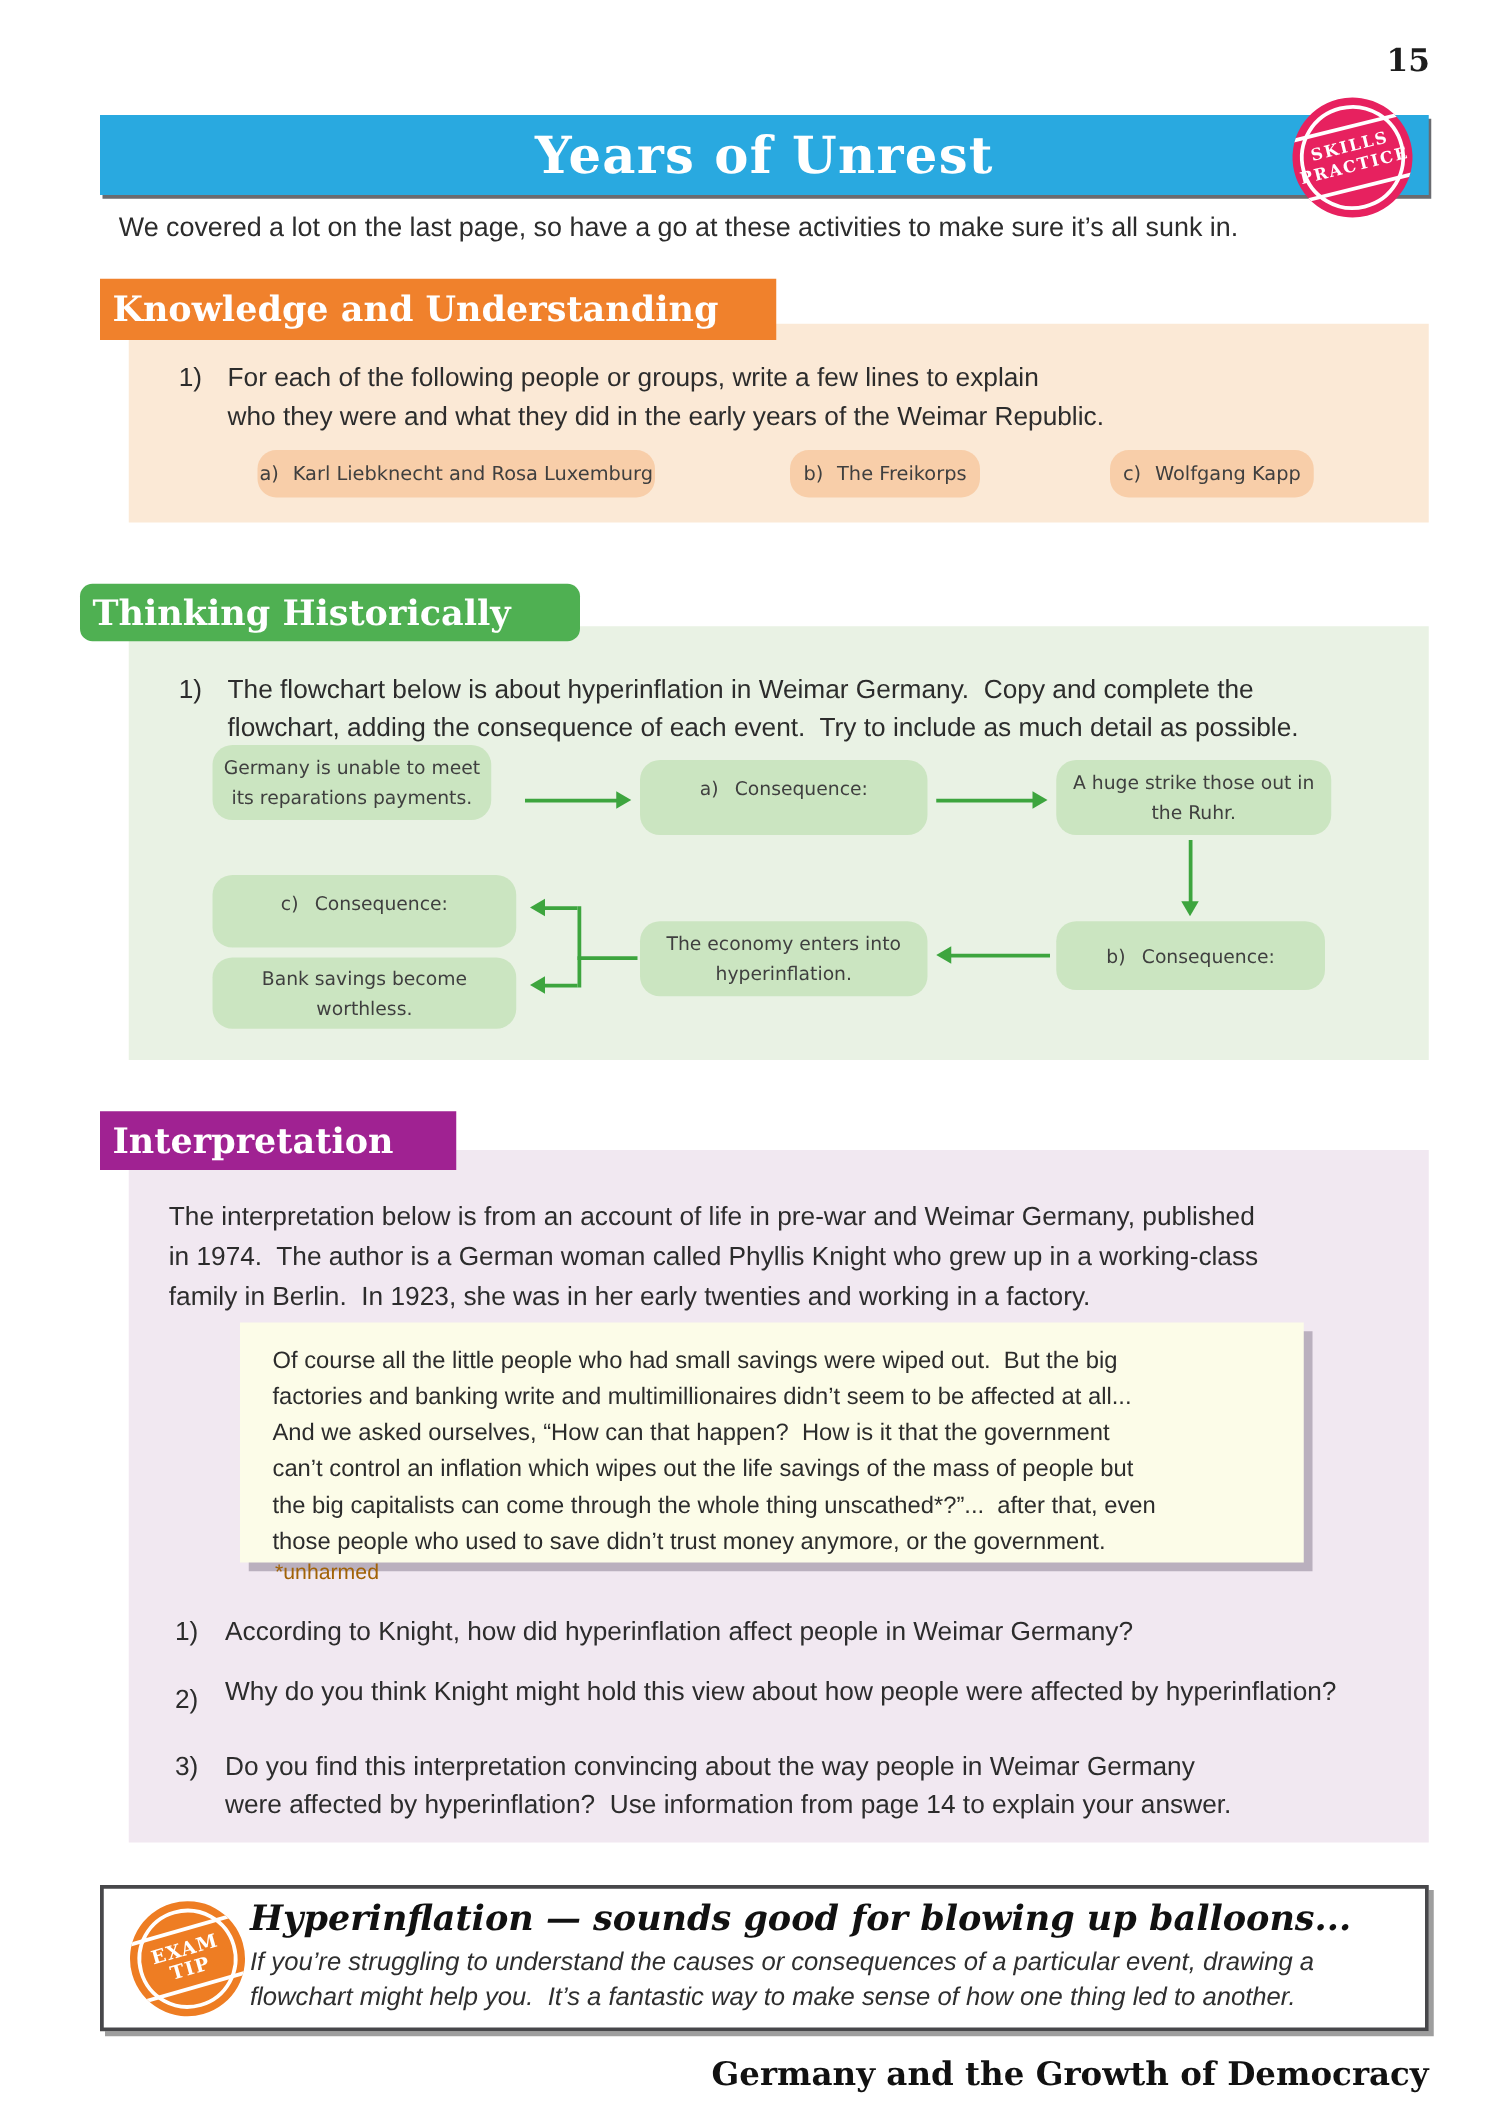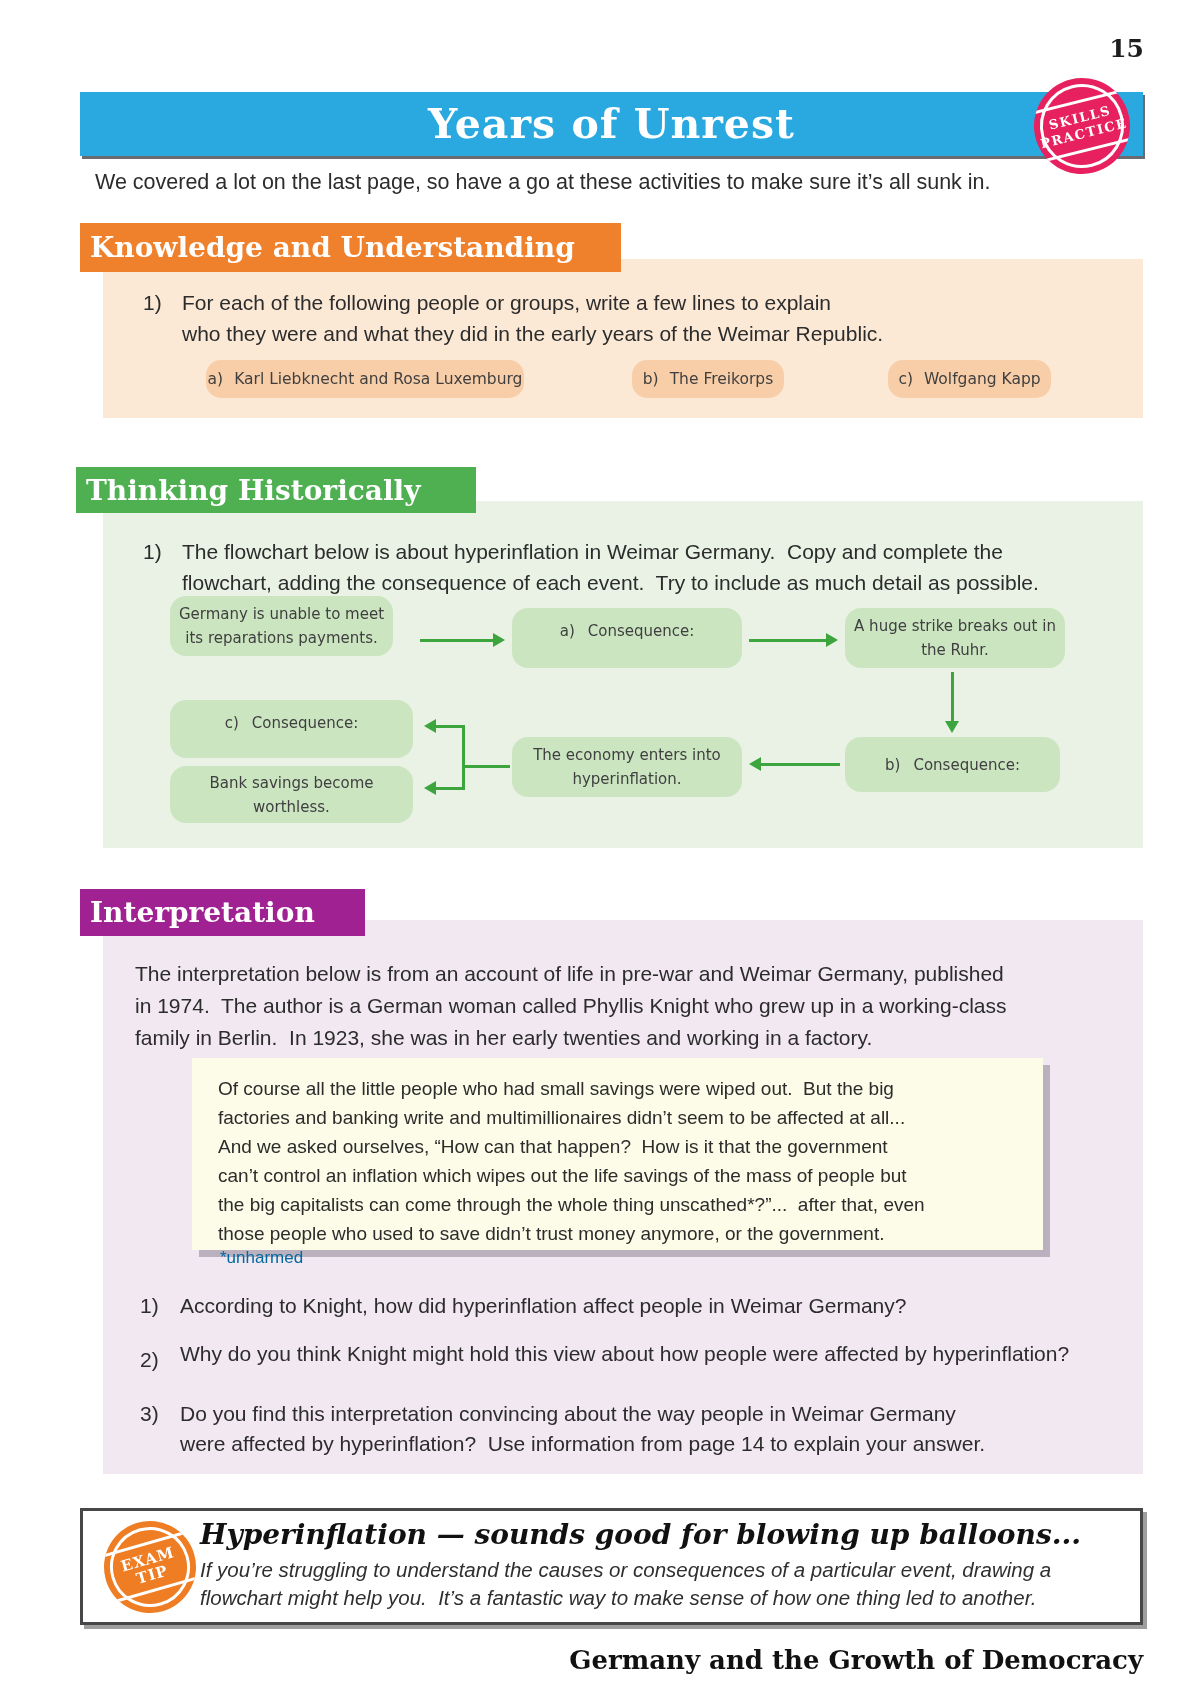--- a/index.html
+++ b/index.html
@@ -20,21 +20,21 @@
   .stamp .ring { position:absolute; inset:6px; border:3px solid #fff; border-radius:50%; }
   .stamp .stripe { position:absolute; left:-12%; width:124%; height:3px; background:#fff; }
   .stamp .s-top { top:23%; } .stamp .s-bottom { bottom:23%; }
   .stamp .stxt { color:#fff; font-size:13px; letter-spacing:1.5px; line-height:16px; z-index:2; }
   .skills-stamp { left:1034px; top:78px; width:96px; height:96px; background:#E7215F; transform:rotate(-14deg); }
   .exam-stamp { left:104px; top:1521px; width:92px; height:92px; background:#EE7D23; transform:rotate(-16deg); }
   .exam-stamp .stxt { font-size:15px; letter-spacing:1px; }
 
   .sec-header { color:#ffffff; font-size:28px; padding-left:10px; display:flex; align-items:center; z-index:3; }
   .kh { left:80px; top:223px; width:531px; height:49px; background:#F0812C; }
-  .thh { left:76px; top:467px; width:390px; height:46px; background:#4FB052; }
+  .thh { left:64px; top:467px; width:390px; height:46px; background:#4FB052;border-radius:10px; }
   .ih { left:80px; top:889px; width:275px; height:47px; background:#A02292; }
 
   .peach  { left:103px; top:259px; width:1040px; height:159px; background:#FBE9D6; }
   .greenp { left:103px; top:501px; width:1040px; height:347px; background:#E9F2E4; }
   .lav    { left:103px; top:920px; width:1040px; height:554px; background:#F1E8F1; }
 
   .qnum, .qline { font-size:21px; color:#2c2c2c; }
   .qline { white-space:pre; }
   .intro { left:95px; top:170px; font-size:21.5px; white-space:pre; }
 
@@ -47,21 +47,21 @@
   .fbox.topal { align-items:flex-start; justify-content:center; padding-top:11px; box-sizing:border-box; }
 
   .hline, .harrow { height:3px; background:#3DA53E; }
   .vline, .varrow { width:3px;  background:#3DA53E; }
   .harrow.right::after { content:""; position:absolute; right:-11px; top:-6px; border-left:12px solid #3DA53E; border-top:7px solid transparent; border-bottom:7px solid transparent; }
   .harrow.left::before { content:""; position:absolute; left:-11px; top:-6px; border-right:12px solid #3DA53E; border-top:7px solid transparent; border-bottom:7px solid transparent; }
   .varrow.down::after  { content:""; position:absolute; bottom:-11px; left:-6px; border-top:12px solid #3DA53E; border-left:7px solid transparent; border-right:7px solid transparent; }
 
   .quote-box { left:192px; top:1058px; width:851px; height:192px; background:#FCFCE8; box-shadow:7px 7px 0 rgba(141,130,148,0.55); padding:16px 0 0 26px; box-sizing:border-box; }
   .qt { font-size:19px; line-height:29px; white-space:pre; color:#2c2c2c; }
-  .footnote { left:220px; top:1248px; font-size:17px; color:#0369a1; }
+  .footnote { left:220px; top:1248px; font-size:17px; color:#a16207; }
 
   .ipara div { font-size:21px; line-height:32px; white-space:pre; }
 
   .examtip { left:80px; top:1508px; width:1063px; height:117px; background:#ffffff; border:3px solid #47474a; box-sizing:border-box; box-shadow:4px 4px 0 #9e9e9e; }
   .examtitle { left:200px; top:1518px; font-size:28px; font-style:italic; color:#111; white-space:pre; }
   .exambody div { font-size:20.5px; line-height:28px; font-style:italic; white-space:pre; color:#2f2f2f; }
 
   .footer { top:1645px; right:57px; font-size:26px; color:#111; }
 </style>
 </head>
@@ -112,21 +112,21 @@
 
   <div class="abs fbox hand" style="left:170px; top:596px; width:223px; height:60px;">
     <div>Germany is unable to meet</div>
     <div>its reparations payments.</div>
   </div>
   <div class="abs fbox lrow topal hand" style="left:512px; top:608px; width:230px; height:60px;">
     <span>a)</span>
     <span>Consequence:</span>
   </div>
   <div class="abs fbox hand" style="left:845px; top:608px; width:220px; height:60px;">
-    <div>A huge strike breaks out in</div>
+    <div>A huge strike those out in</div>
     <div>the Ruhr.</div>
   </div>
   <div class="abs fbox lrow topal hand" style="left:170px; top:700px; width:243px; height:58px;">
     <span>c)</span>
     <span>Consequence:</span>
   </div>
   <div class="abs fbox lrow hand" style="left:845px; top:737px; width:215px; height:55px;">
     <span>b)</span>
     <span>Consequence:</span>
   </div>

